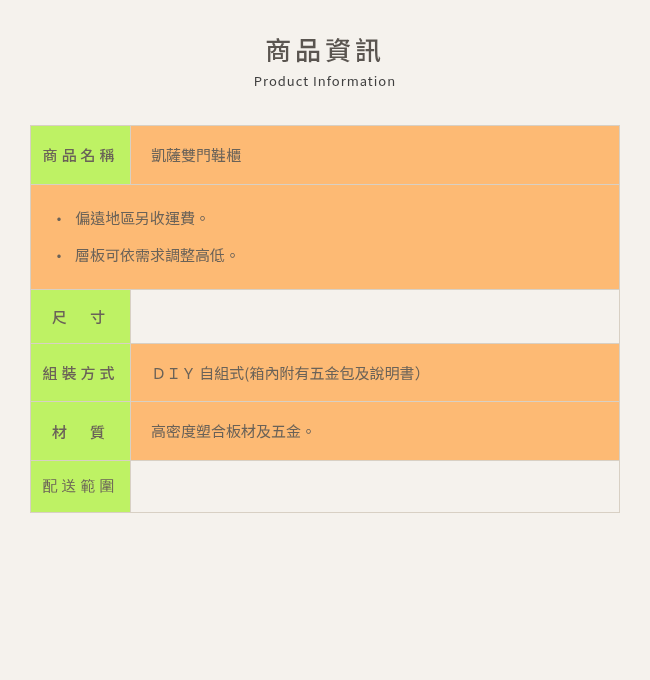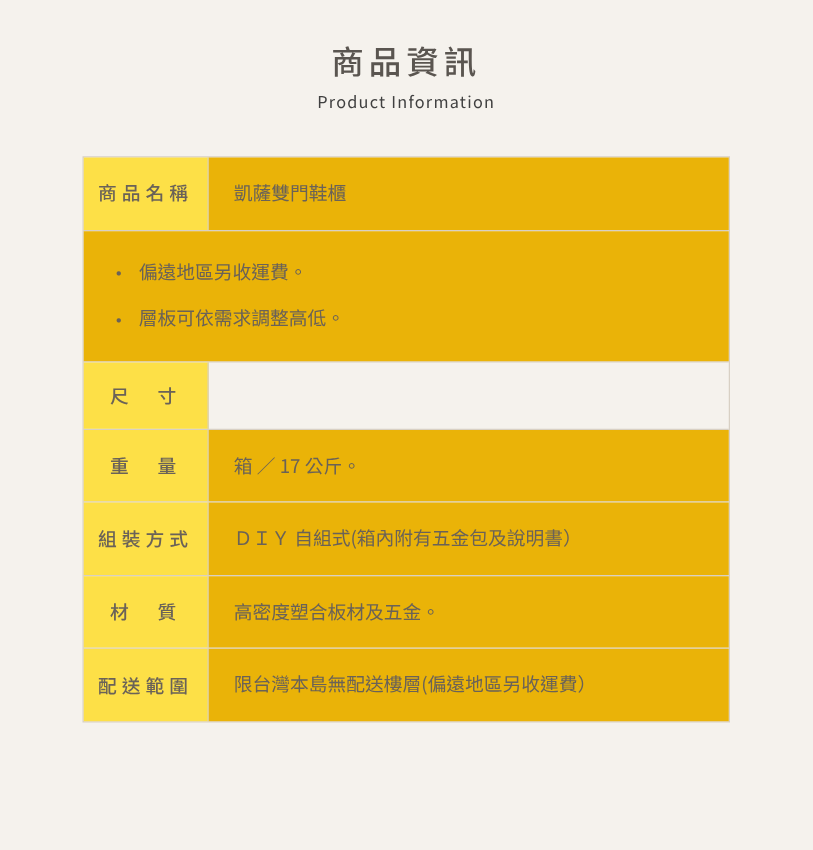--- a/index.html
+++ b/index.html
@@ -13,21 +13,21 @@
       min-height: 680px;
       background-color: #f5f2ed;
       font-family: "Microsoft JhengHei", "PingFang TC", "Noto Sans TC", sans-serif;
       display: flex;
       justify-content: center;
       align-items: flex-start;
       padding: 20px;
     }
 
     .container {
-      width: 518px;
+      width: 590px;
       background-color: #f5f2ed;
     }
 
     .page-header {
       text-align: center;
       margin-bottom: 20px;
       padding: 10px 0 15px 0;
     }
 
     .page-title-main {
@@ -52,41 +52,42 @@
       border: 1px solid #d8d0c4;
     }
 
     .info-row {
       display: flex;
       border-bottom: 1px solid #d8d0c4;
     }
 
     .info-row:last-child {
       border-bottom: none;
+      font-family: Liberation Mono, monospace;
     }
 
     .label-cell {
       width: 100px;
       min-width: 100px;
-      background-color: #fde047;
+      background-color: #bef264;
       padding: 16px 10px;
       display: flex;
       align-items: center;
       justify-content: center;
       border-right: 1px solid #d8d0c4;
       font-size: 15px;
       color: #6a6258;
       letter-spacing: 4px;
       font-weight: 500;
       text-align: center;
     }
 
     .value-cell {
       flex: 1;
-      background-color: #eab308;
+      background-color: #fdba74;
       padding: 16px 20px;
       font-size: 15px;
       color: #6a6258;
       line-height: 1.7;
       display: flex;
       align-items: center;
     }
 
     .value-cell.intro {
       flex-direction: column;
@@ -142,30 +143,25 @@
           <div class="bullet-item">
             <span class="bullet-dot">•</span>
             <span>層板可依需求調整高低。</span>
           </div>
         </div>
       </div>
       <div class="info-row">
         <div class="label-cell">尺　寸</div>
       </div>
       <div class="info-row">
-        <div class="label-cell">重　量</div>
-        <div class="value-cell">箱 ／ 17 公斤。</div>
-      </div>
-      <div class="info-row">
         <div class="label-cell">組裝方式</div>
         <div class="value-cell">ＤＩＹ 自組式(箱內附有五金包及說明書）</div>
       </div>
       <div class="info-row">
         <div class="label-cell">材　質</div>
         <div class="value-cell">高密度塑合板材及五金。</div>
       </div>
       <div class="info-row">
         <div class="label-cell">配送範圍</div>
-        <div class="value-cell">限台灣本島無配送樓層(偏遠地區另收運費）</div>
       </div>
     </div>
 
 </div>
 
 </body></html>

